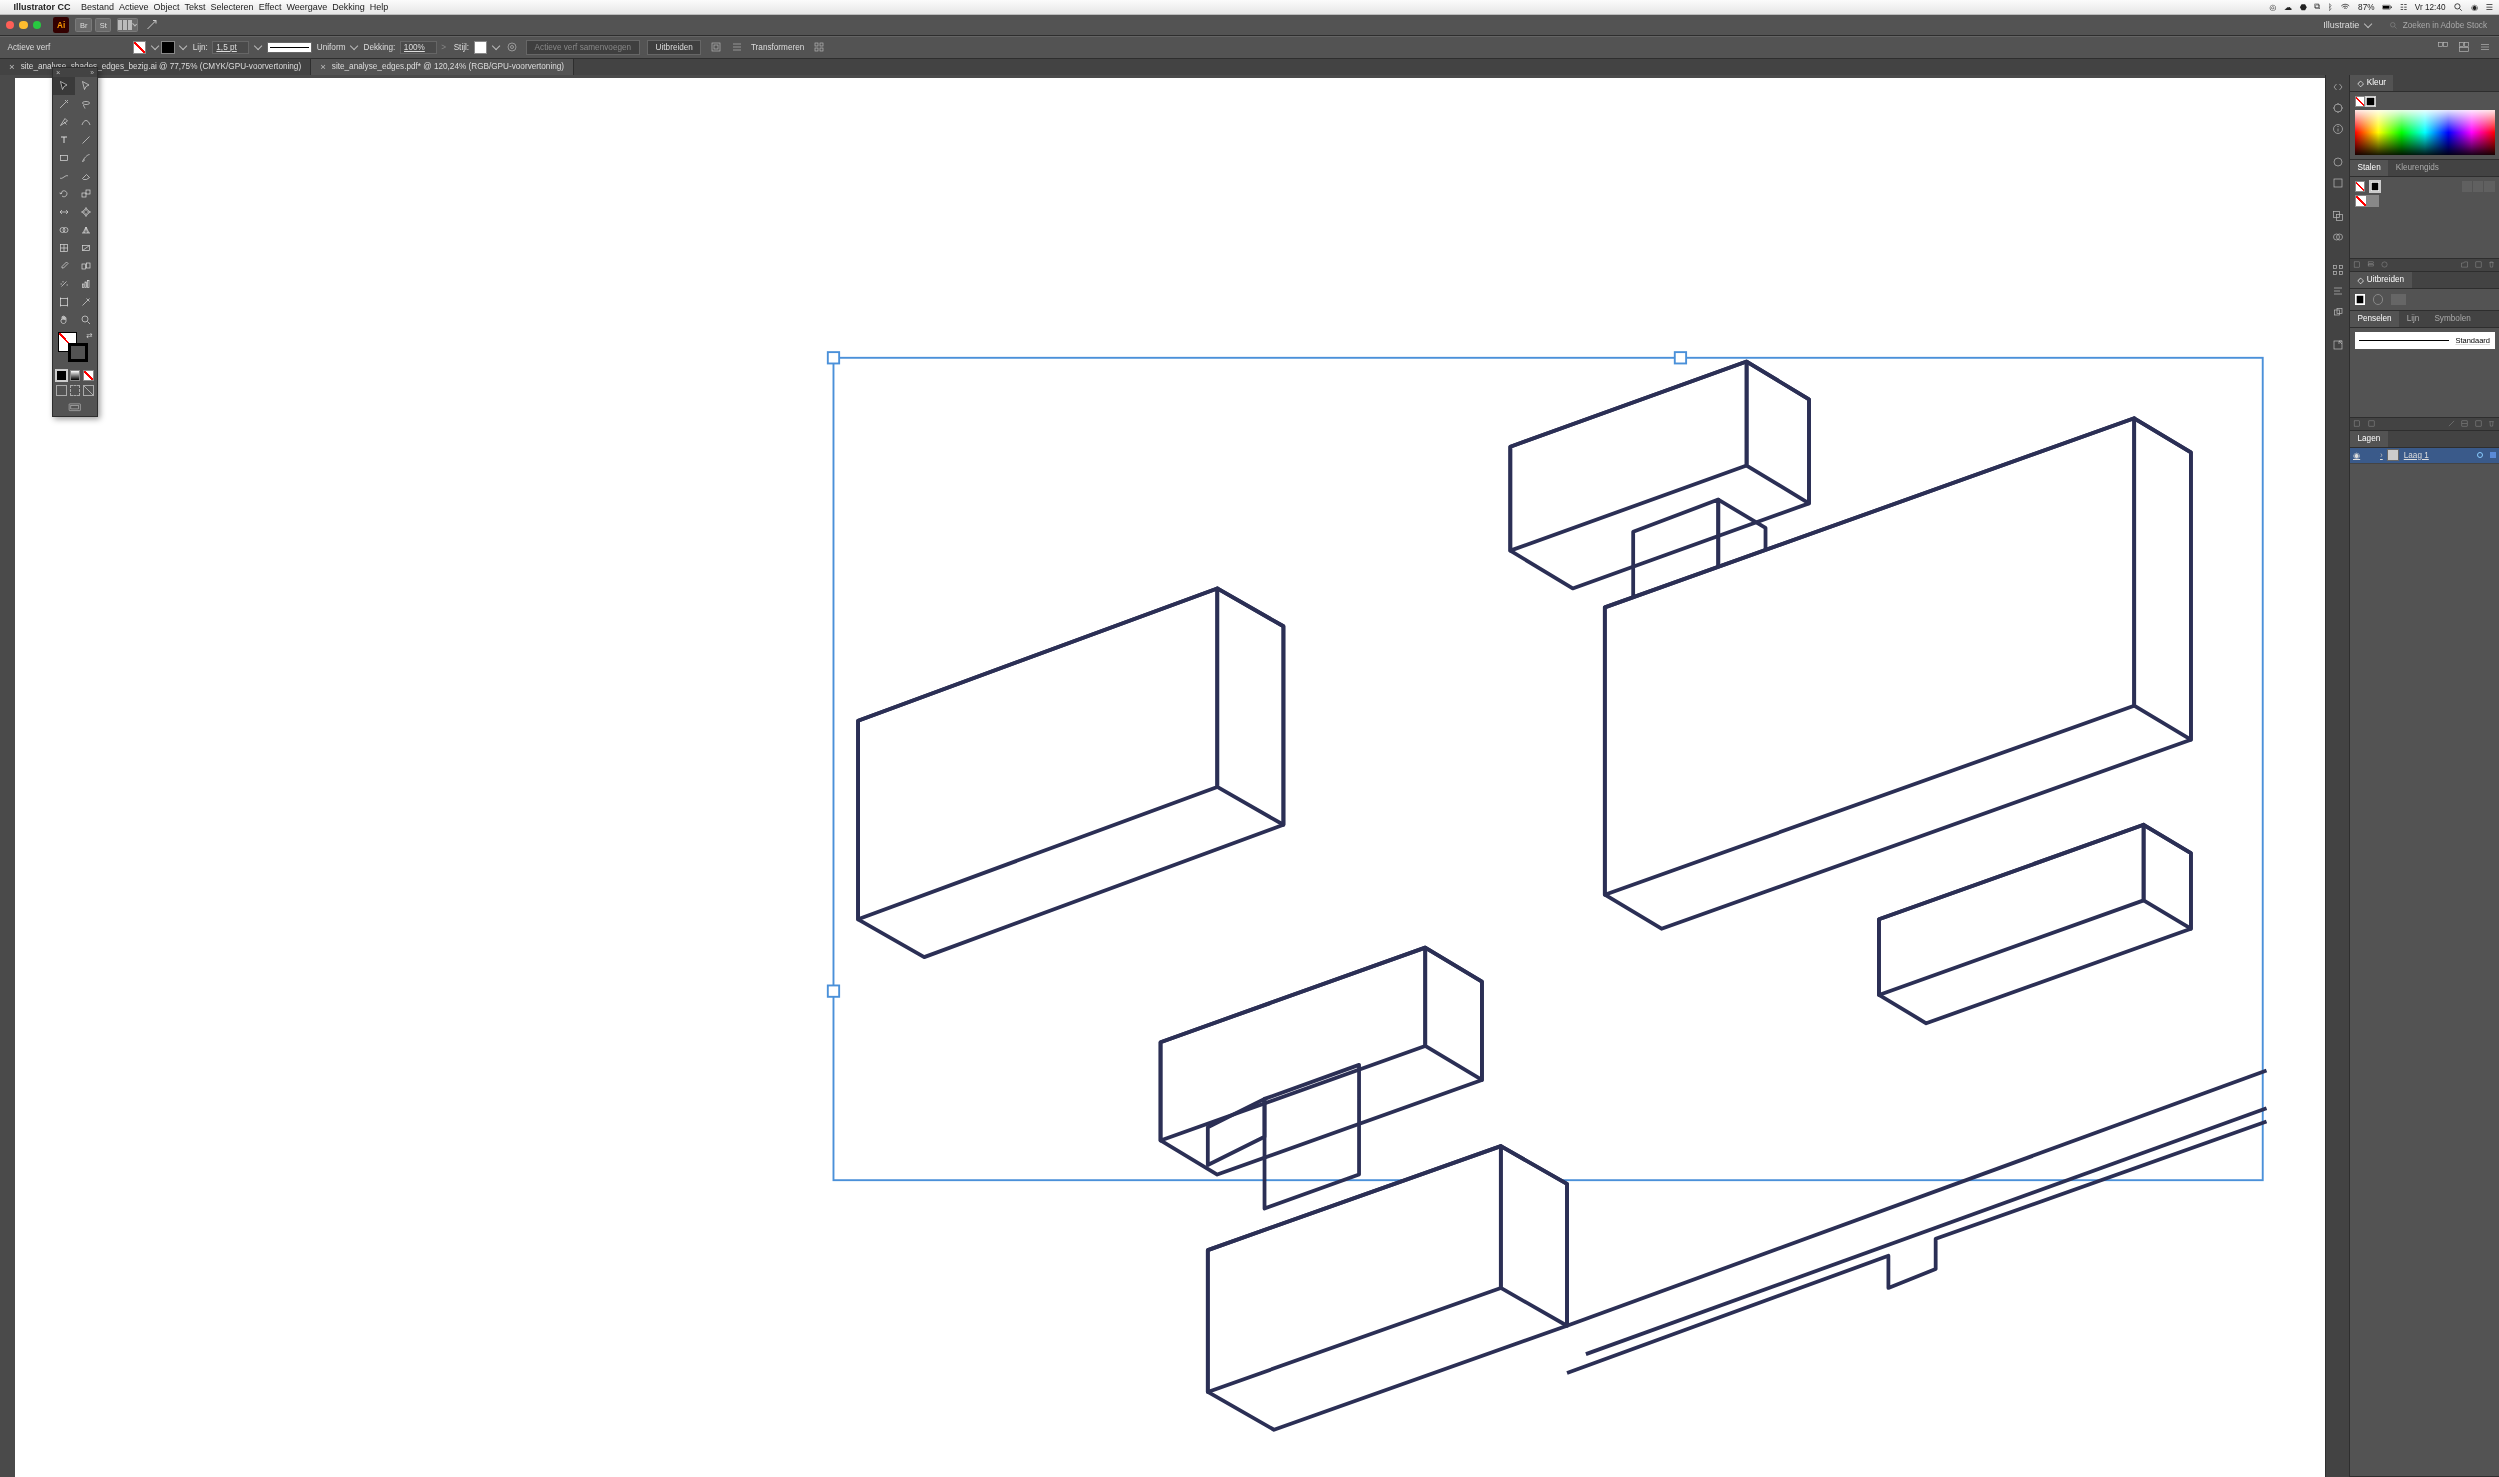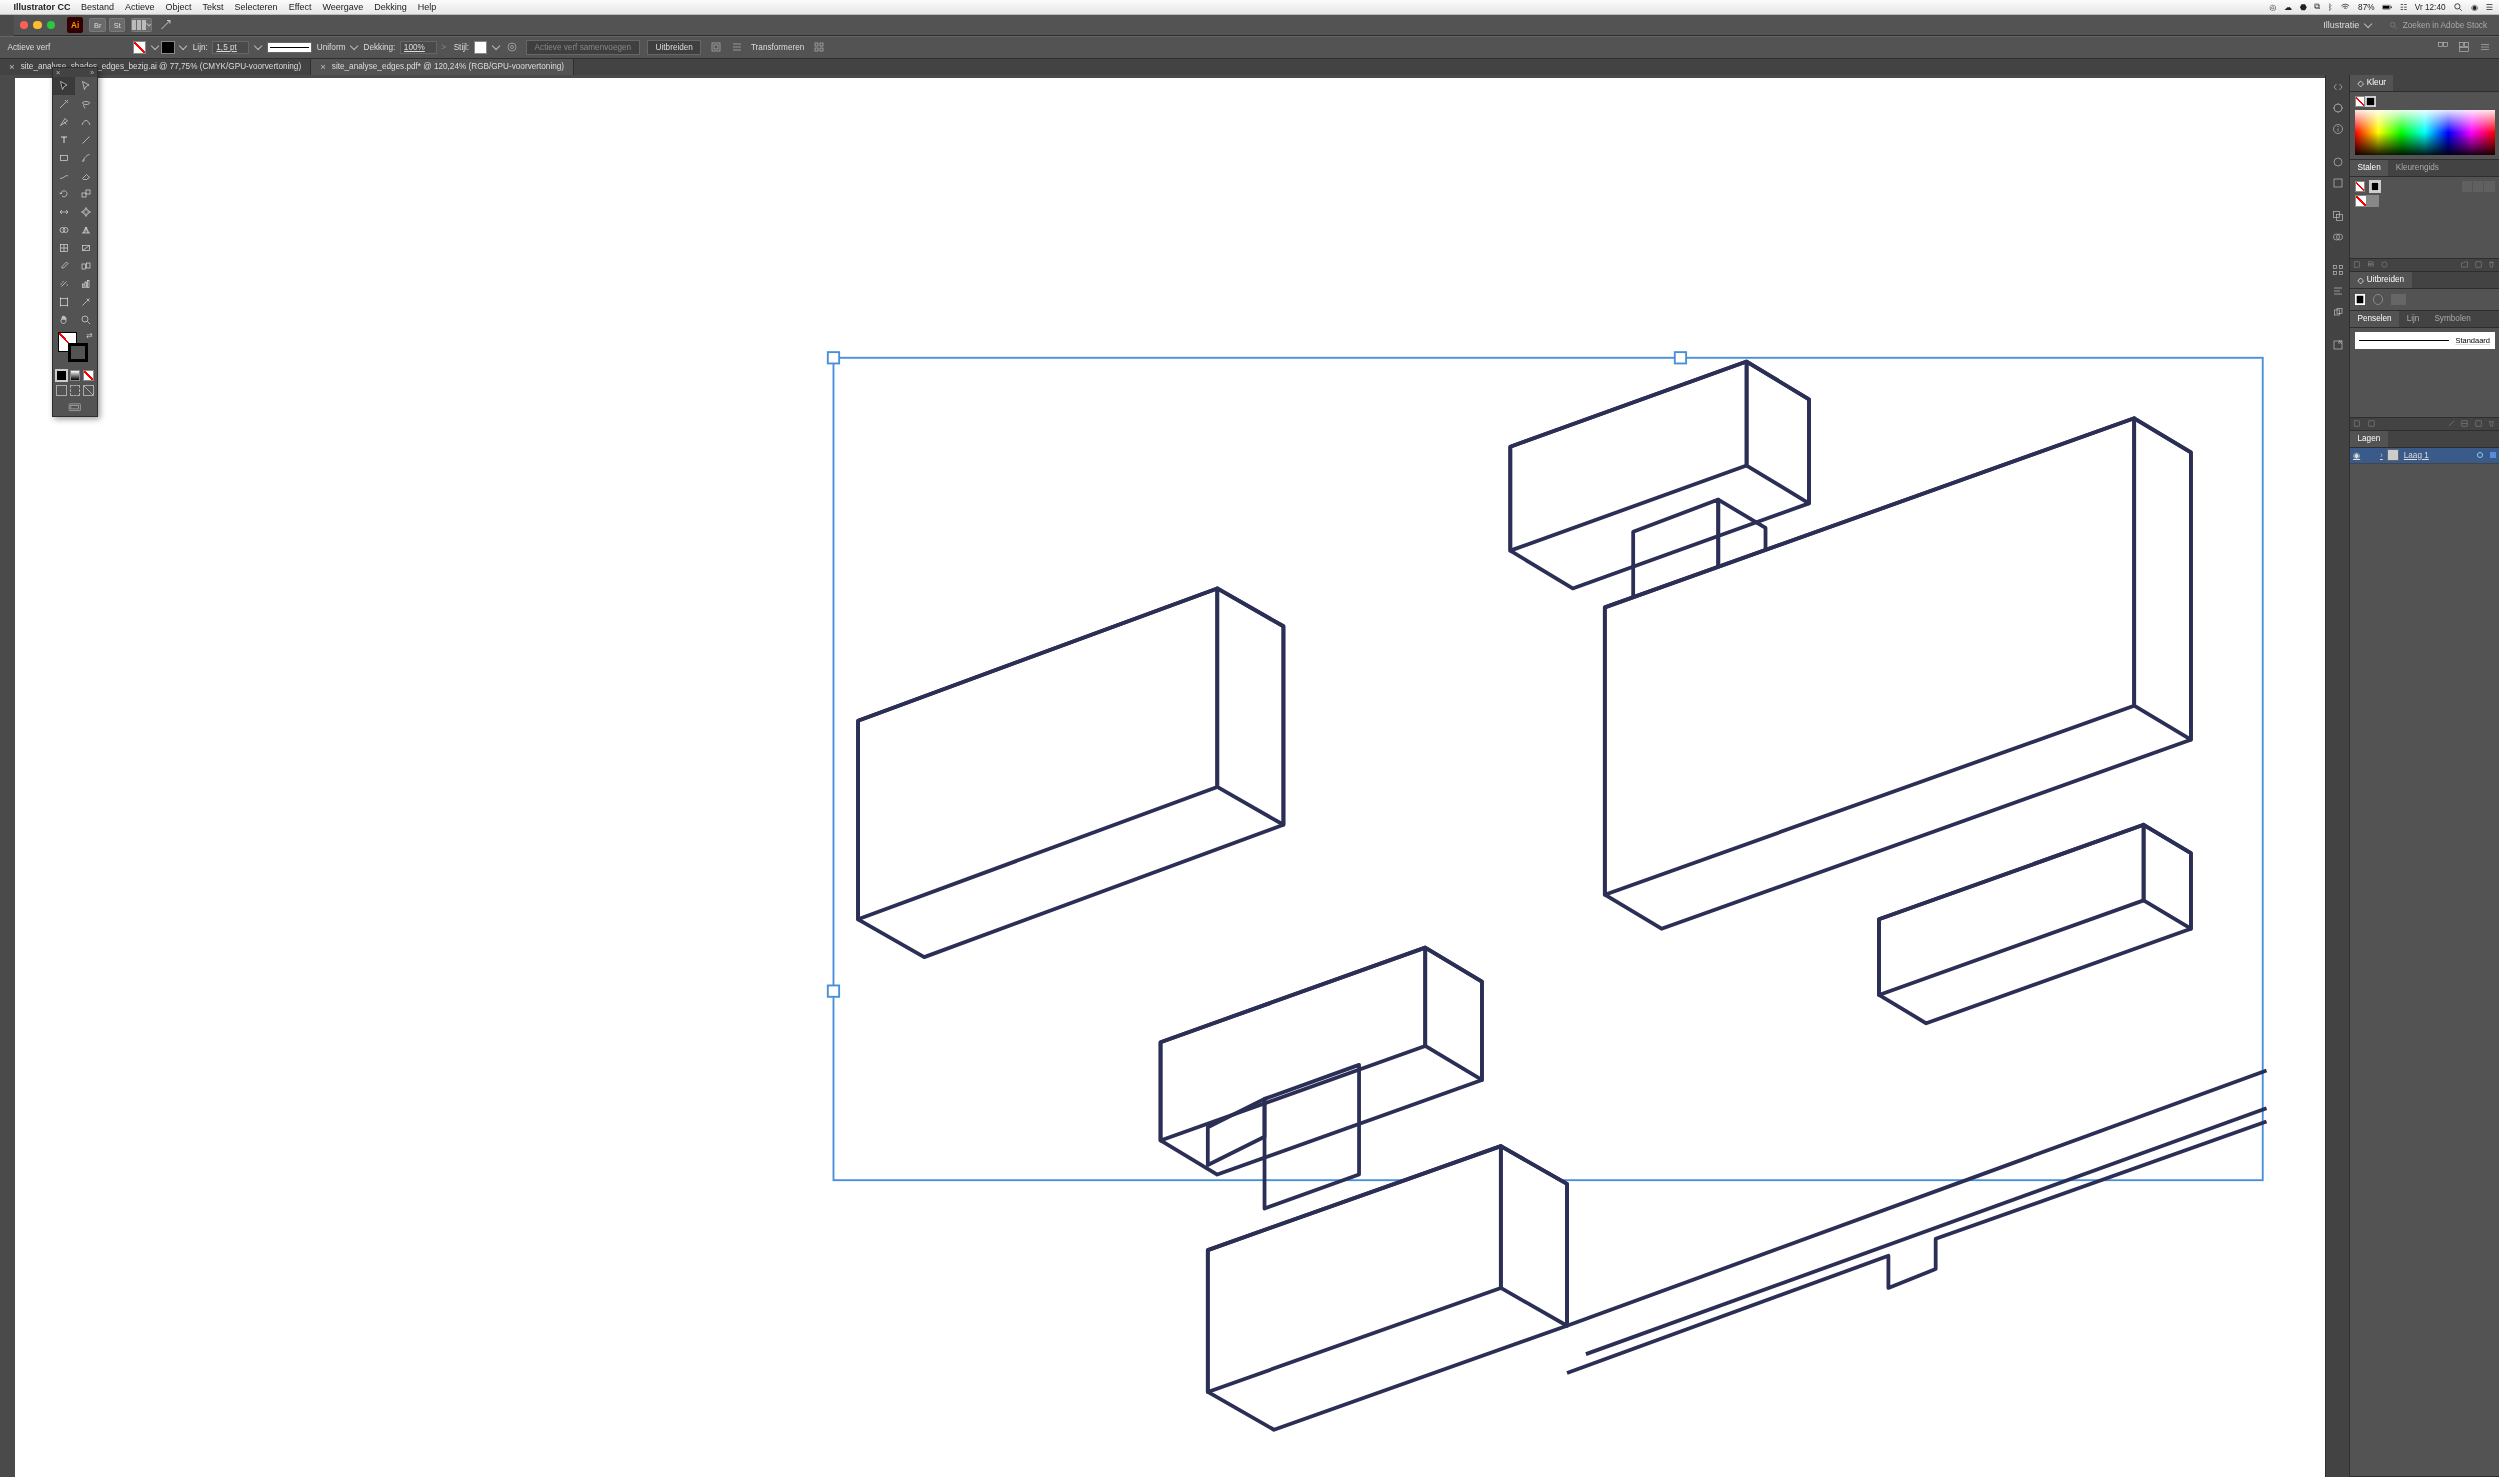--- a/index.html
+++ b/index.html
@@ -2,28 +2,28 @@
 <html style="font-size:12px"><head>
 <meta charset="utf-8">
 <style>
 * { margin:0; padding:0; box-sizing:border-box; font-family: -apple-system, BlinkMacSystemFont, "Segoe UI", sans-serif; user-select:none; }
 html,body { width:100%; height:100%; background:#4a4a4a; overflow:hidden; }
 
 
 .mac-menubar { height:15px; background:linear-gradient(#fbfbfb,#e6e6e6); display:flex; align-items:center; font-size:9px; color:#222; padding:0 6px; border-bottom:0.7px solid #bbb; }
 .mac-menubar .apple { font-size:10.5px; margin-right:7.5px; }
 .mac-menubar .app-name { font-weight:600; margin-right:10.5px; }
-.mac-menubar .menu-item { margin-right:11px; }
+.mac-menubar .menu-item { margin-right:5px; }
 .mac-menubar .spacer { flex:1; }
 .mac-menubar .tray { display:flex; align-items:center; gap:7.5px; font-size:8.2px; }
 .mac-menubar .tray svg { width:10.5px; height:10.5px; }
 .tray-ico { display:inline-flex; align-items:center; }
 
 
-.app-topbar { height:21px; background:#535353; display:flex; align-items:center; padding:0 6px; gap:6px; border-bottom:0.7px solid #2e2e2e;margin-left:14px; }
+.app-topbar { height:21px; background:#535353; display:flex; align-items:center; padding:0 6px; gap:6px; border-bottom:0.7px solid #2e2e2e; }
 .traffic { display:flex; gap:5.2px; margin-right:6px; }
 .traffic span { width:8.2px; height:8.2px; border-radius:50%; display:block; }
 .traffic .r{background:#ff5f57;} .traffic .y{background:#febc2e;} .traffic .g{background:#28c840;}
 .ai-badge { width:16.5px; height:16.5px; background:#330000; color:#ff9a00; font-weight:700; font-size:8.2px; display:flex; align-items:center; justify-content:center; border-radius:2.2px;}
 .ws-btn { width:16.5px; height:13.5px; background:#6a6a6a; color:#ddd; font-size:7.5px; display:flex; align-items:center; justify-content:center; border-radius:1.5px; border:0.7px solid #7a7a7a;}
 .ws-group{display:flex;gap:3px;}
 .arrange-icon{width:15px;height:10.5px;display:flex;gap:0.7px;}
 .arrange-icon span{flex:1;background:#bbb;}
 .doc-sel{width:7.5px;height:7.5px;border-left:0.7px solid #bbb;border-bottom:0.7px solid #bbb;transform:rotate(-45deg) translateY(-1.5px);}
 .app-topbar .spacer{flex:1;}

